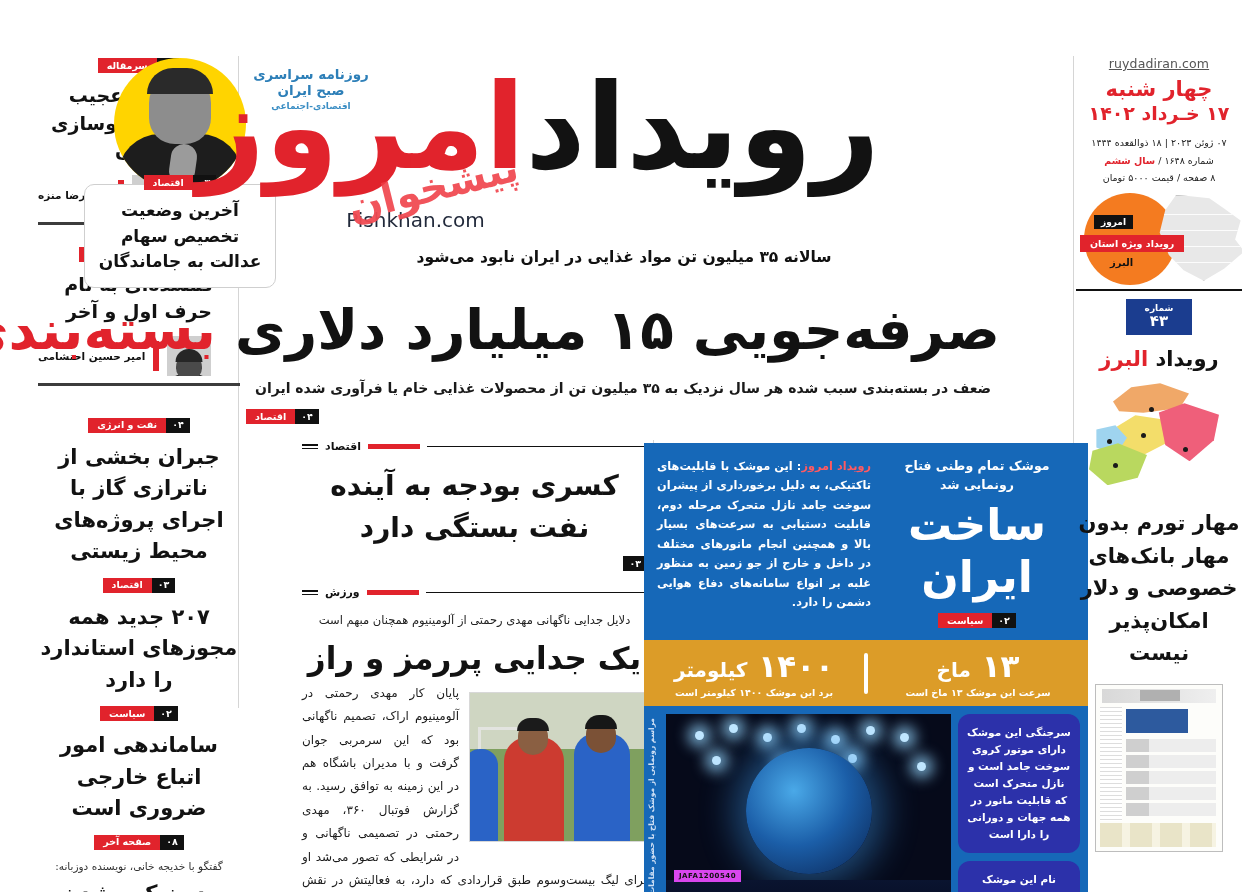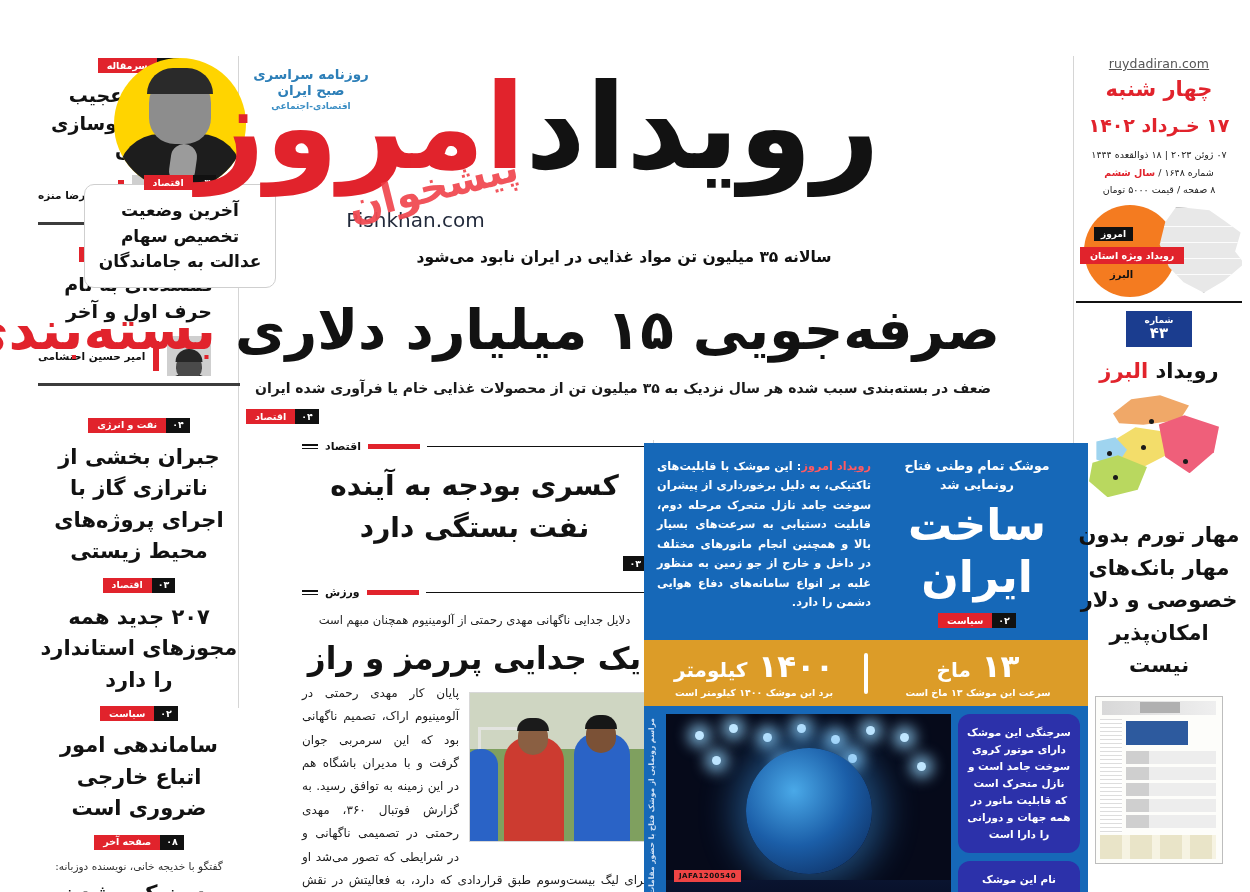--- a/index.html
+++ b/index.html
@@ -236,21 +236,21 @@
     width:126px; height:126px; border-radius:50%;
     background:radial-gradient(circle at 38% 34%, #4aa9e8 0%, #1b5ea8 48%, #0a2350 100%);
     box-shadow:0 0 34px 12px rgba(60,150,230,.45);
   }
   .pb-photo .stage {
     position:absolute; left:0; right:0; bottom:0; height:46px;
     background:linear-gradient(#0a1430,#050a1c);
   }
   .pb-photo .board {
     position:absolute; left:8px; bottom:44px; padding:2px 5px;
-    background:#ef4444; color:#111; font-size:7px; font-weight:700;
+    background:#d946ef; color:#111; font-size:7px; font-weight:700;
     letter-spacing:.5px; direction:ltr;
   }
   .pb-side { width:122px; flex:0 0 auto; display:flex; flex-direction:column; gap:8px; }
   .pb-card {
     background:#2c31aa; border-radius:12px; color:#fff;
     font-size:10.5px; font-weight:700; line-height:1.62; text-align:center;
     padding:10px 8px;
   }
   .pb-card.one { flex: 1 1 auto; display:flex; align-items:center; justify-content:center;}
   .pb-vert {
@@ -263,21 +263,21 @@
   
   .right-col { position:absolute; top:56px; right:8px; width:166px; }
   .site-url {
     text-align:center; font-size:12.5px; color:#555; direction:ltr;
     letter-spacing:.1px; font-weight:400;text-decoration:underline;
   }
   .date-big {
     text-align:center; color:#e1232c; font-weight:700; margin-top:6px;
   }
   .date-big .d1 { font-size:21px; }
-  .date-big .d2 { font-size:19px; margin-top:13px; }
+  .date-big .d2 { font-size:19px; margin-top:1px; }
   .date-sm { text-align:center; margin-top:10px; font-size:9.5px; color:#222; line-height:1.85; }
   .date-sm .hl { color:#e1232c; font-weight:700; }
 
   .region-banner {
     position:relative; height:94px; margin-top:6px; overflow:hidden;
   }
   .rb-circle {
     position:absolute; left:8px; top:0; width:92px; height:92px;
     border-radius:50%; background:#f47b20;
   }

